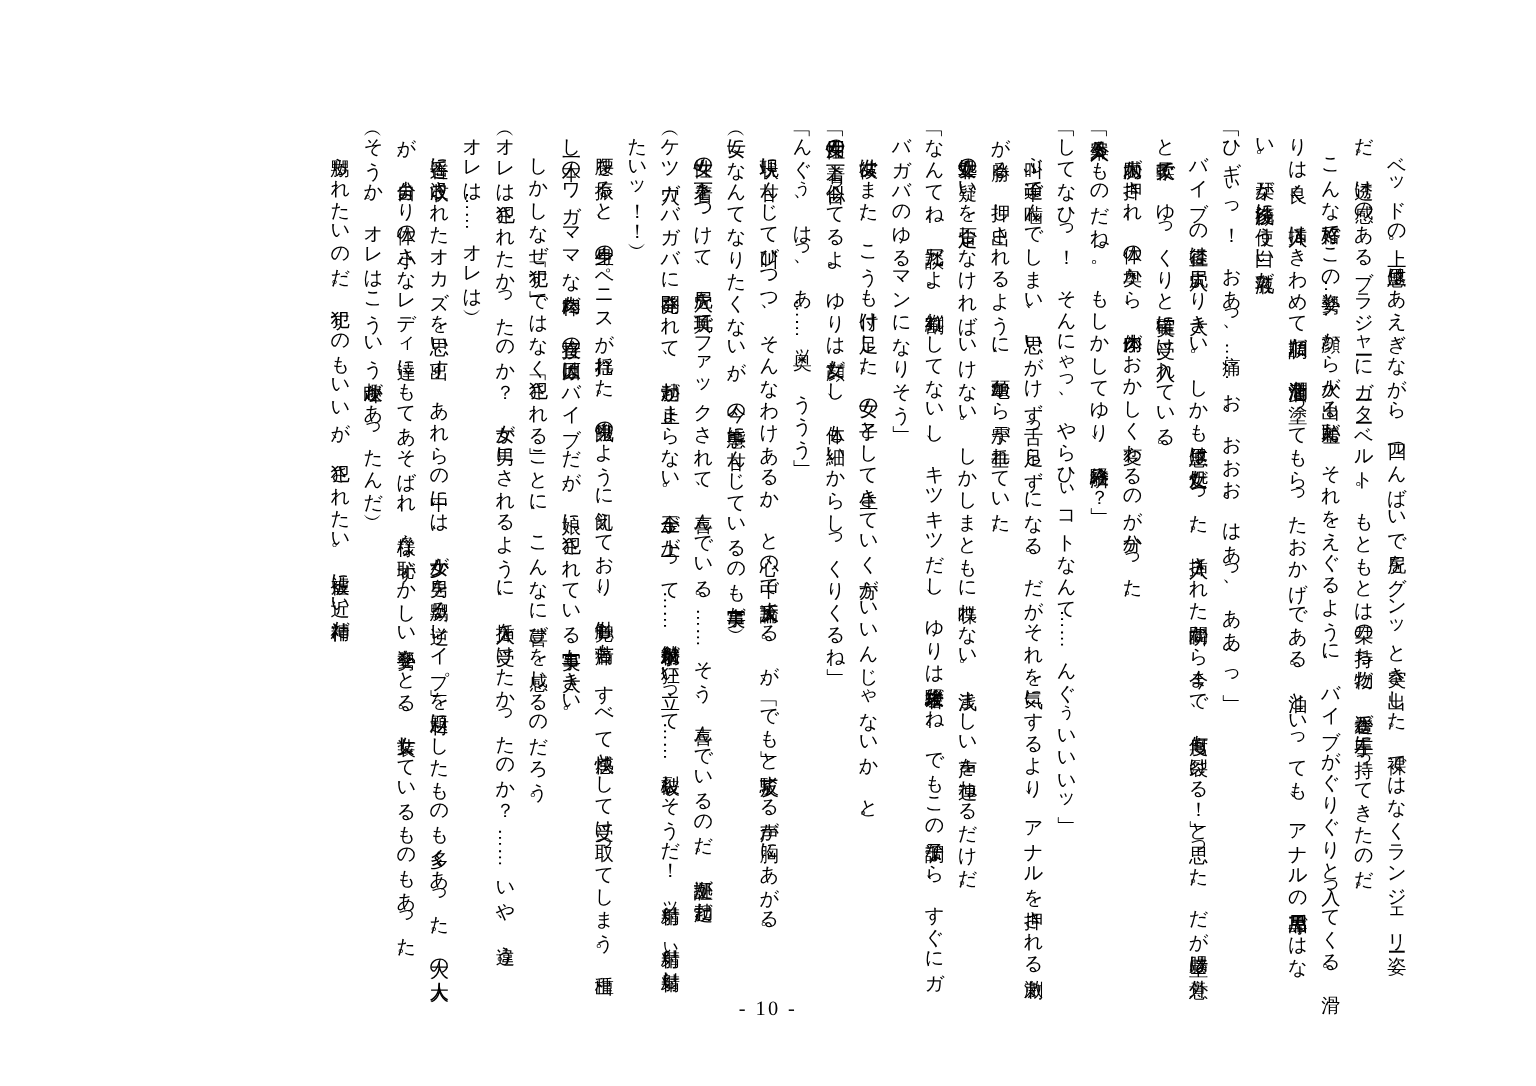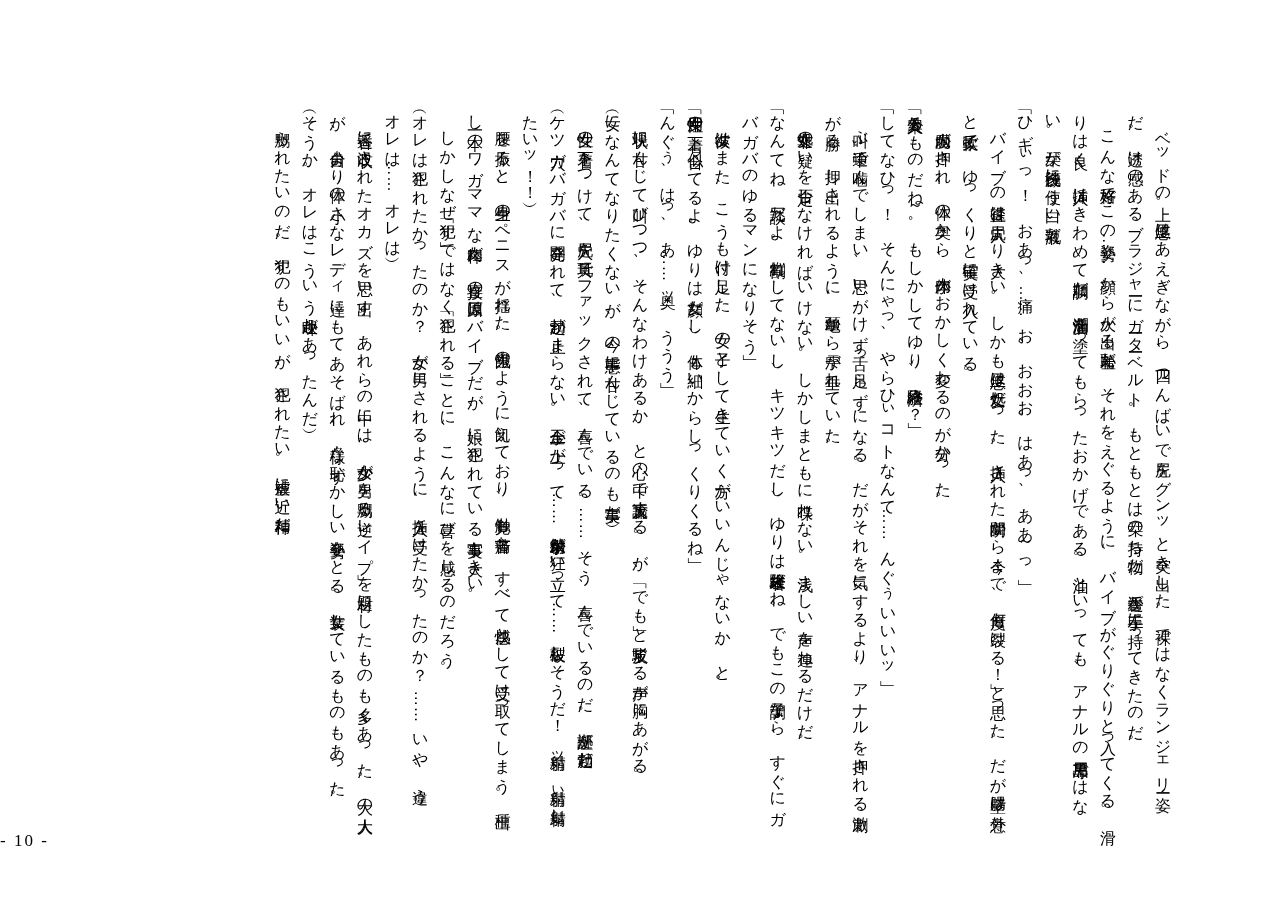--- a/index.html
+++ b/index.html
@@ -34,21 +34,21 @@
     padding: 0;
   }
   .text-block p.indent {
     text-indent: 1em;
   }
   .page-number {
     position: absolute;
     left: 0;
     top: 831px;
     width: 100%;
-    text-align: left;
+    text-align: center;
     font-family: "Liberation Serif", serif;
     font-size: 17px;
     letter-spacing: 2px;
     color: #000000;
   }
 </style>
 </head>
 <body>
 
 <div class="page">

